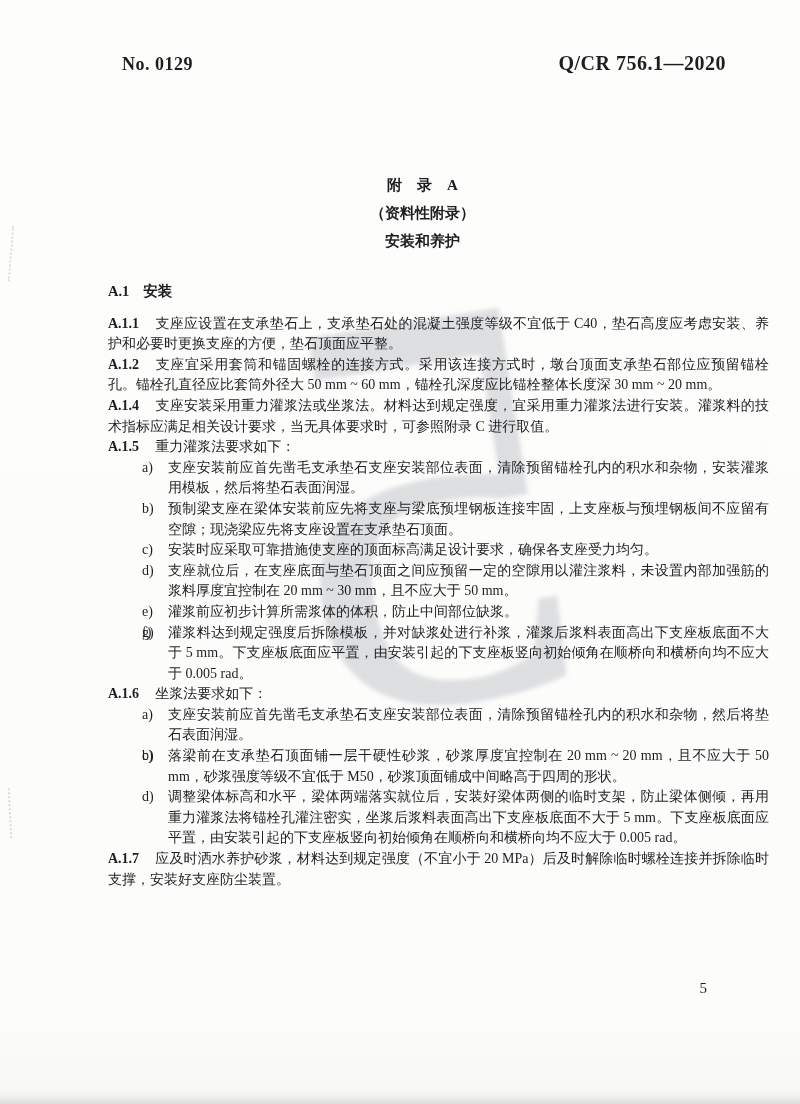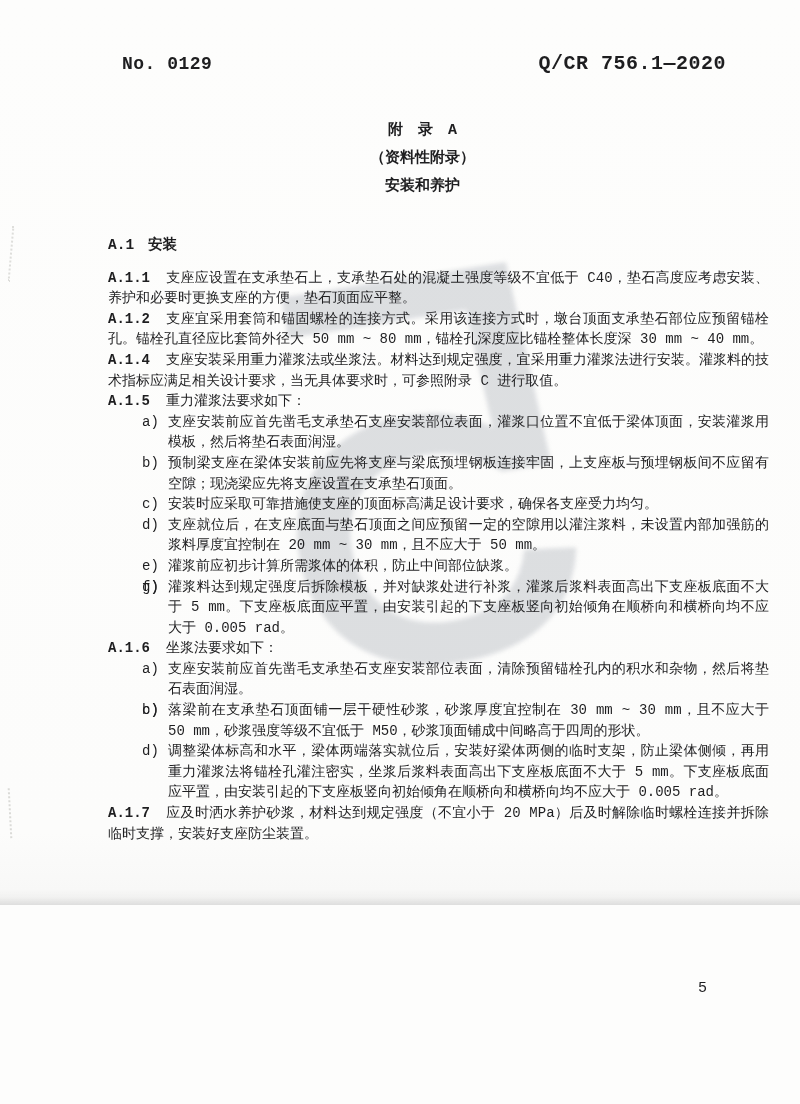--- a/index.html
+++ b/index.html
@@ -4,40 +4,40 @@
 <style>
   html,body{margin:0;padding:0;}
   body{
     width:800px;height:1104px;
     background:#fdfdfc;
     font-family:"Liberation Serif","DejaVu Serif",serif;
     color:#1e1e20;
     position:relative;
     overflow:hidden;
   }
-  .page{position:relative;width:800px;height:905px;background:linear-gradient(180deg,#fdfdfc 0%,#fcfcfb 92%,#f7f7f6 100%);font-family:Liberation Mono, monospace;}
+  .page{position:relative;width:800px;height:1104px;background:linear-gradient(180deg,#fdfdfc 0%,#fcfcfb 92%,#f7f7f6 100%);}
   
   .watermark{
     position:absolute;left:235px;top:205px;width:390px;height:600px;
     font-size:580px;line-height:600px;text-align:center;
     color:rgba(145,152,162,0.30);
     transform:scaleX(-1) rotate(9deg);
     filter:blur(2px);
     z-index:0;pointer-events:none;user-select:none;
   }
   .header{
     position:relative;z-index:1;
     display:flex;justify-content:space-between;align-items:baseline;
     padding:52px 74px 0 122px;
   }
   .doc-no{font-size:18px;font-weight:700;letter-spacing:0.5px;}
   .std-no{font-size:20px;font-weight:700;letter-spacing:0.5px;}
-  .titles{position:relative;z-index:1;margin-top:42px;text-align:center;
+  .titles{position:relative;z-index:1;margin-top:96px;text-align:center;
     padding:0 63px 0 108px;line-height:28px;font-size:15px;font-weight:700;}
-  .content{position:relative;z-index:1;margin-top:34px;padding:0 31px 0 108px;
+  .content{position:relative;z-index:1;margin-top:26px;padding:0 31px 0 108px;
     font-size:14px;line-height:20.6px;}
   .sec{font-size:14.5px;font-weight:700;margin:0 0 12px 0;}
   .sec .gap{display:inline-block;width:14px;}
   p.clause{margin:0;text-align:justify;}
   .cnum{font-weight:700;margin-right:16px;white-space:nowrap;}
   .li{position:relative;margin:0;padding-left:60px;text-align:justify;}
   .li .label{position:absolute;left:34px;top:0;}
   .pagenum{position:absolute;z-index:1;top:980px;right:93px;font-size:15px;}
   .smudge{position:absolute;z-index:1;pointer-events:none;}
   .smudge.s1{left:10px;top:226px;width:10px;height:56px;
@@ -74,35 +74,35 @@
 
     <div class="sec">
       <span>A.1</span><span class="gap"></span><span>安装</span>
     </div>
 
     <p class="clause">
       <span class="cnum">A.1.1</span><span>支座应设置在支承垫石上，支承垫石处的混凝土强度等级不宜低于 C40，垫石高度应考虑安装、养护和必要时更换支座的方便，垫石顶面应平整。</span>
     </p>
 
     <p class="clause">
-      <span class="cnum">A.1.2</span><span>支座宜采用套筒和锚固螺栓的连接方式。采用该连接方式时，墩台顶面支承垫石部位应预留锚栓孔。锚栓孔直径应比套筒外径大 50 mm ~ 80 mm，锚栓孔深度应比锚栓整体长度深 30 mm ~ 40 mm。</span>
+      <span class="cnum">A.1.2</span><span>支座宜采用套筒和锚固螺栓的连接方式。采用该连接方式时，墩台顶面支承垫石部位应预留锚栓孔。锚栓孔直径应比套筒外径大 50 mm ~ 60 mm，锚栓孔深度应比锚栓整体长度深 30 mm ~ 20 mm。</span>
     </p>
 
 
     <p class="clause">
       <span class="cnum">A.1.4</span><span>支座安装采用重力灌浆法或坐浆法。材料达到规定强度，宜采用重力灌浆法进行安装。灌浆料的技术指标应满足相关设计要求，当无具体要求时，可参照附录 C 进行取值。</span>
     </p>
 
     <p class="clause">
       <span class="cnum">A.1.5</span><span>重力灌浆法要求如下：</span>
     </p>
 
     <div class="li">
       <span class="label">a)</span>
-      <span>支座安装前应首先凿毛支承垫石支座安装部位表面，灌浆口位置不宜低于梁体顶面，安装灌浆用模板，然后将垫石表面润湿。</span>
+      <span>支座安装前应首先凿毛支承垫石支座安装部位表面，清除预留锚栓孔内的积水和杂物，安装灌浆用模板，然后将垫石表面润湿。</span>
     </div>
     <div class="li">
       <span class="label">b)</span>
       <span>预制梁支座在梁体安装前应先将支座与梁底预埋钢板连接牢固，上支座板与预埋钢板间不应留有空隙；现浇梁应先将支座设置在支承垫石顶面。</span>
     </div>
     <div class="li">
       <span class="label">c)</span>
       <span>安装时应采取可靠措施使支座的顶面标高满足设计要求，确保各支座受力均匀。</span>
     </div>
     <div class="li">
@@ -127,21 +127,21 @@
 
     <div class="li">
       <span class="label">a)</span>
       <span>支座安装前应首先凿毛支承垫石支座安装部位表面，清除预留锚栓孔内的积水和杂物，然后将垫石表面润湿。</span>
     </div>
     <div class="li">
       <span class="label">b)</span>
     </div>
     <div class="li">
       <span class="label">c)</span>
-      <span>落梁前在支承垫石顶面铺一层干硬性砂浆，砂浆厚度宜控制在 30 mm ~ 30 mm，且不应大于 50 mm，砂浆强度等级不宜低于 M50，砂浆顶面铺成中间略高于四周的形状。</span>
+      <span>落梁前在支承垫石顶面铺一层干硬性砂浆，砂浆厚度宜控制在 20 mm ~ 20 mm，且不应大于 50 mm，砂浆强度等级不宜低于 M50，砂浆顶面铺成中间略高于四周的形状。</span>
     </div>
     <div class="li">
       <span class="label">d)</span>
       <span>调整梁体标高和水平，梁体两端落实就位后，安装好梁体两侧的临时支架，防止梁体侧倾，再用重力灌浆法将锚栓孔灌注密实，坐浆后浆料表面高出下支座板底面不大于 5 mm。下支座板底面应平置，由安装引起的下支座板竖向初始倾角在顺桥向和横桥向均不应大于 0.005 rad。</span>
     </div>
 
     <p class="clause">
       <span class="cnum">A.1.7</span><span>应及时洒水养护砂浆，材料达到规定强度（不宜小于 20 MPa）后及时解除临时螺栓连接并拆除临时支撑，安装好支座防尘装置。</span>
     </p>
 

